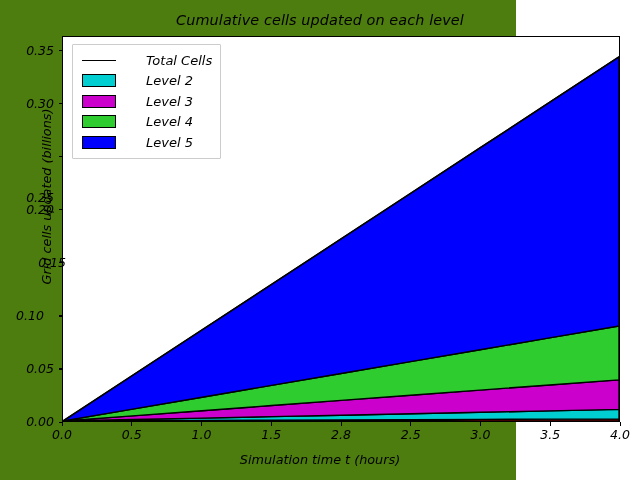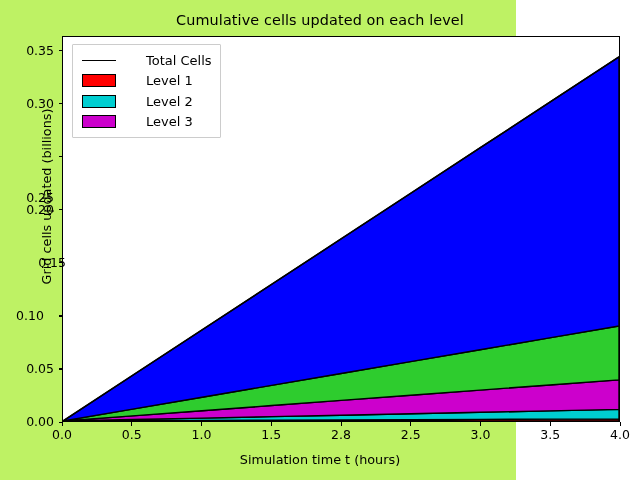--- a/index.html
+++ b/index.html
@@ -11,21 +11,22 @@
     width: 640px;
     height: 480px;
     font-family: "DejaVu Sans", sans-serif;
     color: #000000;
     overflow: hidden;
   }
   #figure {
     position: relative;
     width: 516px;
     height: 480px;
-    background: #bef264;
+    background: #4d7c0f;
+    font-style: italic;
   }
   #chart-title {
     position: absolute;
     left: 0;
     top: 12px;
     width: 640px;
     text-align: center;
     font-size: 14.4px;
     color: #000000;
     letter-spacing: 0.1px;
@@ -206,31 +207,37 @@
 
   <div id="legend">
       <div class="legend-row">
         <div class="legend-swatch-wrap">
           <div class="legend-line" style="border-top-color: rgb(0, 0, 0);"></div>
         </div>
         <div class="legend-label">Total Cells</div>
       </div>
       <div class="legend-row">
         <div class="legend-swatch-wrap">
-          <div class="legend-patch" style="background: rgb(255, 0, 0);"></div>
-        </div>
-        <div class="legend-label">Level 1</div>
-      </div>
-      <div class="legend-row">
-        <div class="legend-swatch-wrap">
           <div class="legend-patch" style="background: rgb(0, 206, 209);"></div>
         </div>
         <div class="legend-label">Level 2</div>
       </div>
       <div class="legend-row">
         <div class="legend-swatch-wrap">
           <div class="legend-patch" style="background: rgb(204, 0, 204);"></div>
         </div>
         <div class="legend-label">Level 3</div>
       </div>
+      <div class="legend-row">
+        <div class="legend-swatch-wrap">
+          <div class="legend-patch" style="background: rgb(46, 204, 46);"></div>
+        </div>
+        <div class="legend-label">Level 4</div>
+      </div>
+      <div class="legend-row">
+        <div class="legend-swatch-wrap">
+          <div class="legend-patch" style="background: rgb(0, 0, 255);"></div>
+        </div>
+        <div class="legend-label">Level 5</div>
+      </div>
     </div>
 
 </div>
 
 </body></html>

